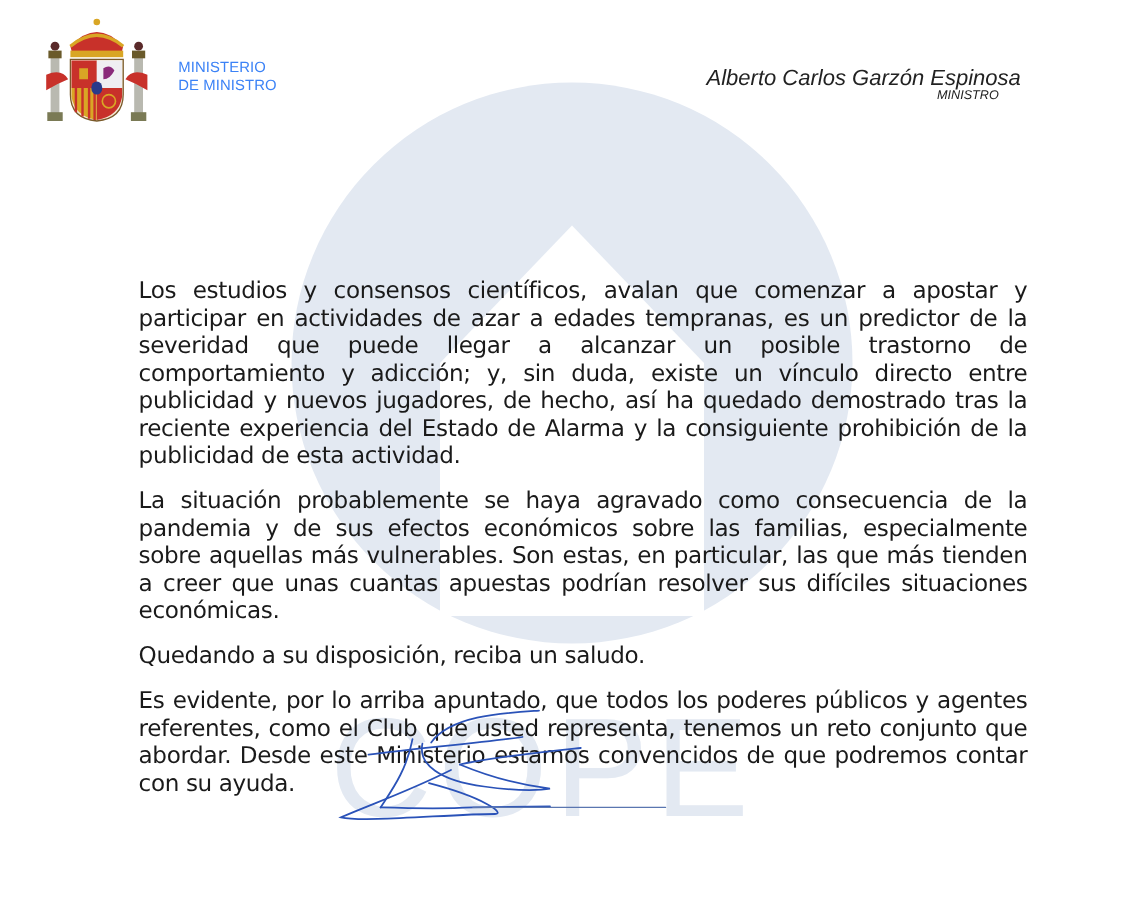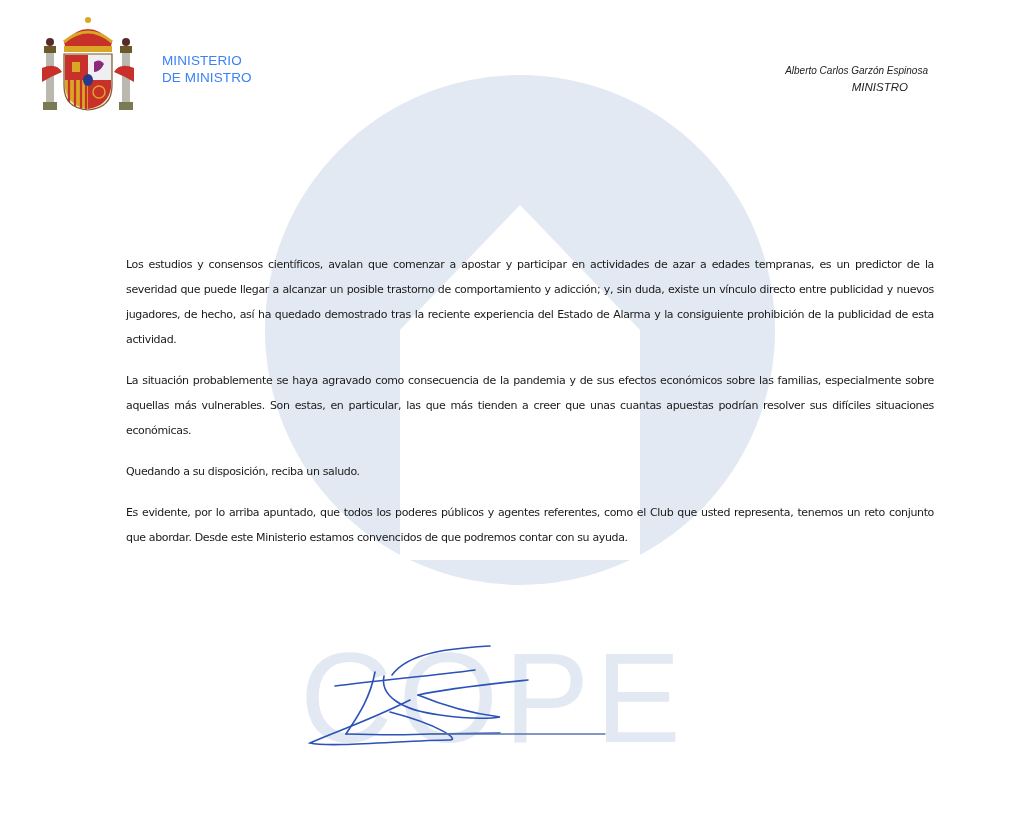--- a/index.html
+++ b/index.html
@@ -6,25 +6,25 @@
   body {
     width: 1024px; height: 821px; overflow: hidden;
     background: #ffffff; position: relative;
     font-family: "Liberation Sans", sans-serif;
     color: #1d1d1d;
   }
   .watermark { position: absolute; left: 0; top: 0; width: 1024px; height: 821px; z-index: 0; }
   .crest { position: absolute; left: 40px; top: 16px; width: 96px; height: 98px; z-index: 1; }
   .ministry { position: absolute; left: 162px; top: 52px; font-size: 13.5px; line-height: 17px; color: #3b82f6; z-index: 1; letter-spacing: 0.1px; }
   .minister { position: absolute; right: 96px; top: 62px; text-align: right; z-index: 1; font-style: italic; color: #222; }
-  .minister .name { font-size: 10px; line-height: 18px; }
+  .minister .name { font-size: 20px; line-height: 18px; }
   .minister .title { font-size: 11.5px; line-height: 14px; margin-right: 20px; }
   .body-text {
     position: absolute; left: 126px; top: 252px; width: 808px; z-index: 1;
-    font-family: "DejaVu Sans", sans-serif; font-size: 11px; line-height: 25px;
+    font-family: "DejaVu Sans", sans-serif; font-size: 21px; line-height: 25px;
     text-align: justify; color: #1a1a1a; letter-spacing: -0.35px;
   }
   .body-text p { margin: 0 0 16px 0; }
   .signature { position: absolute; left: 300px; top: 640px; width: 320px; height: 120px; z-index: 2; }
 </style>
 </head>
 <body>
 
 <svg class="watermark" viewBox="0 0 1024 821">
   <defs>

